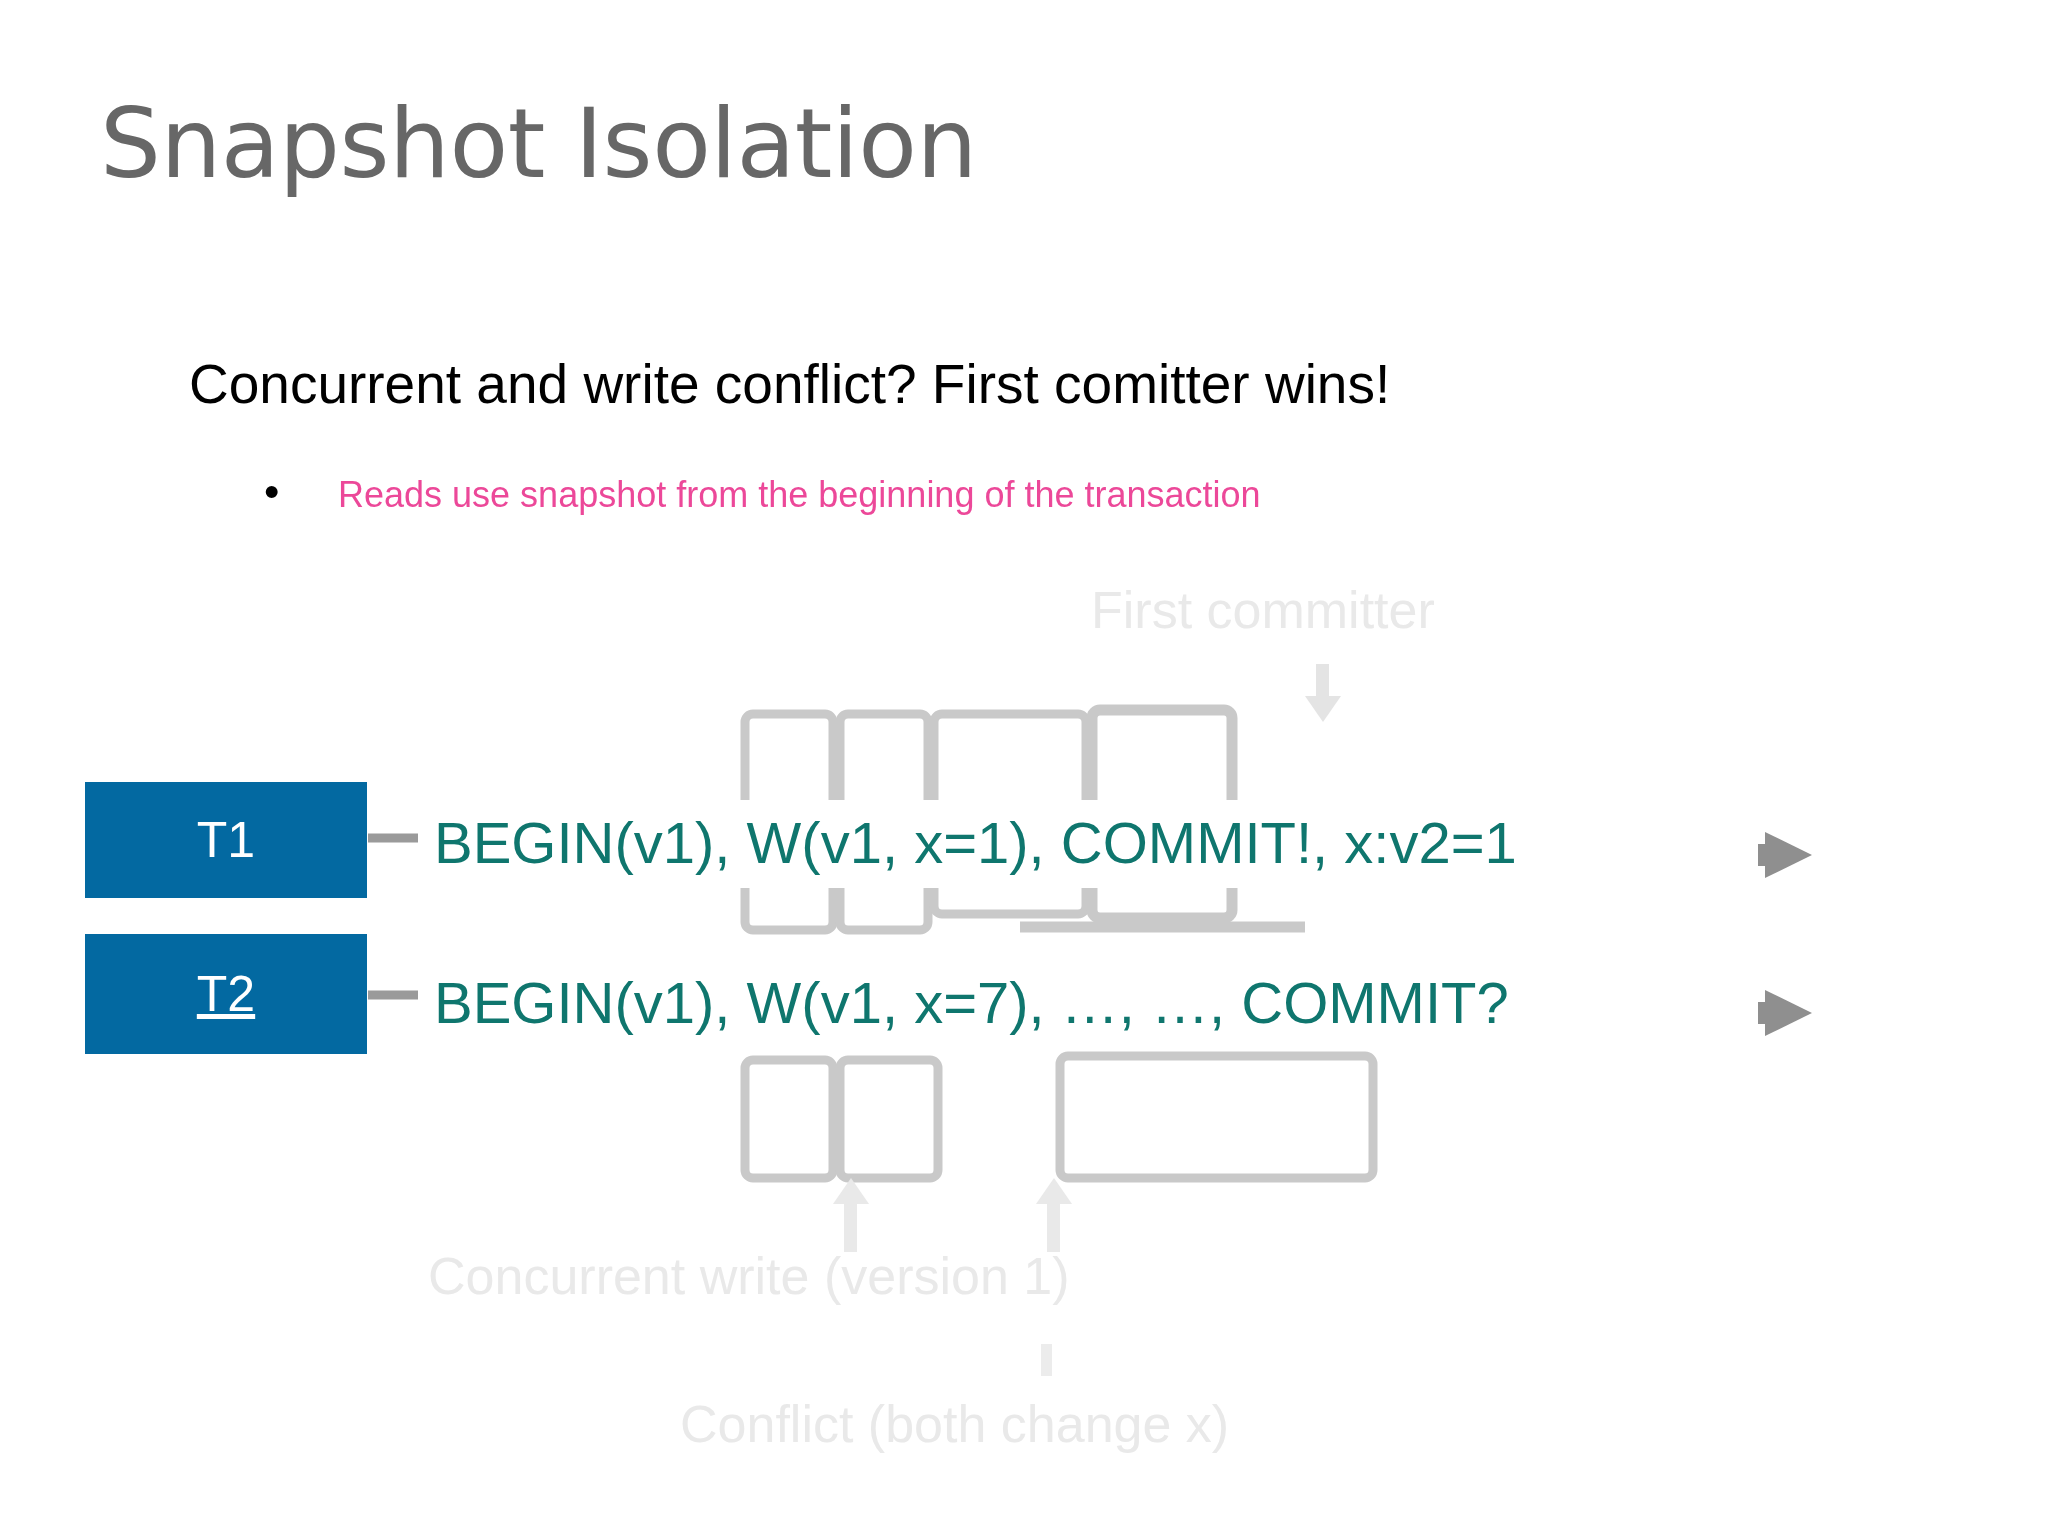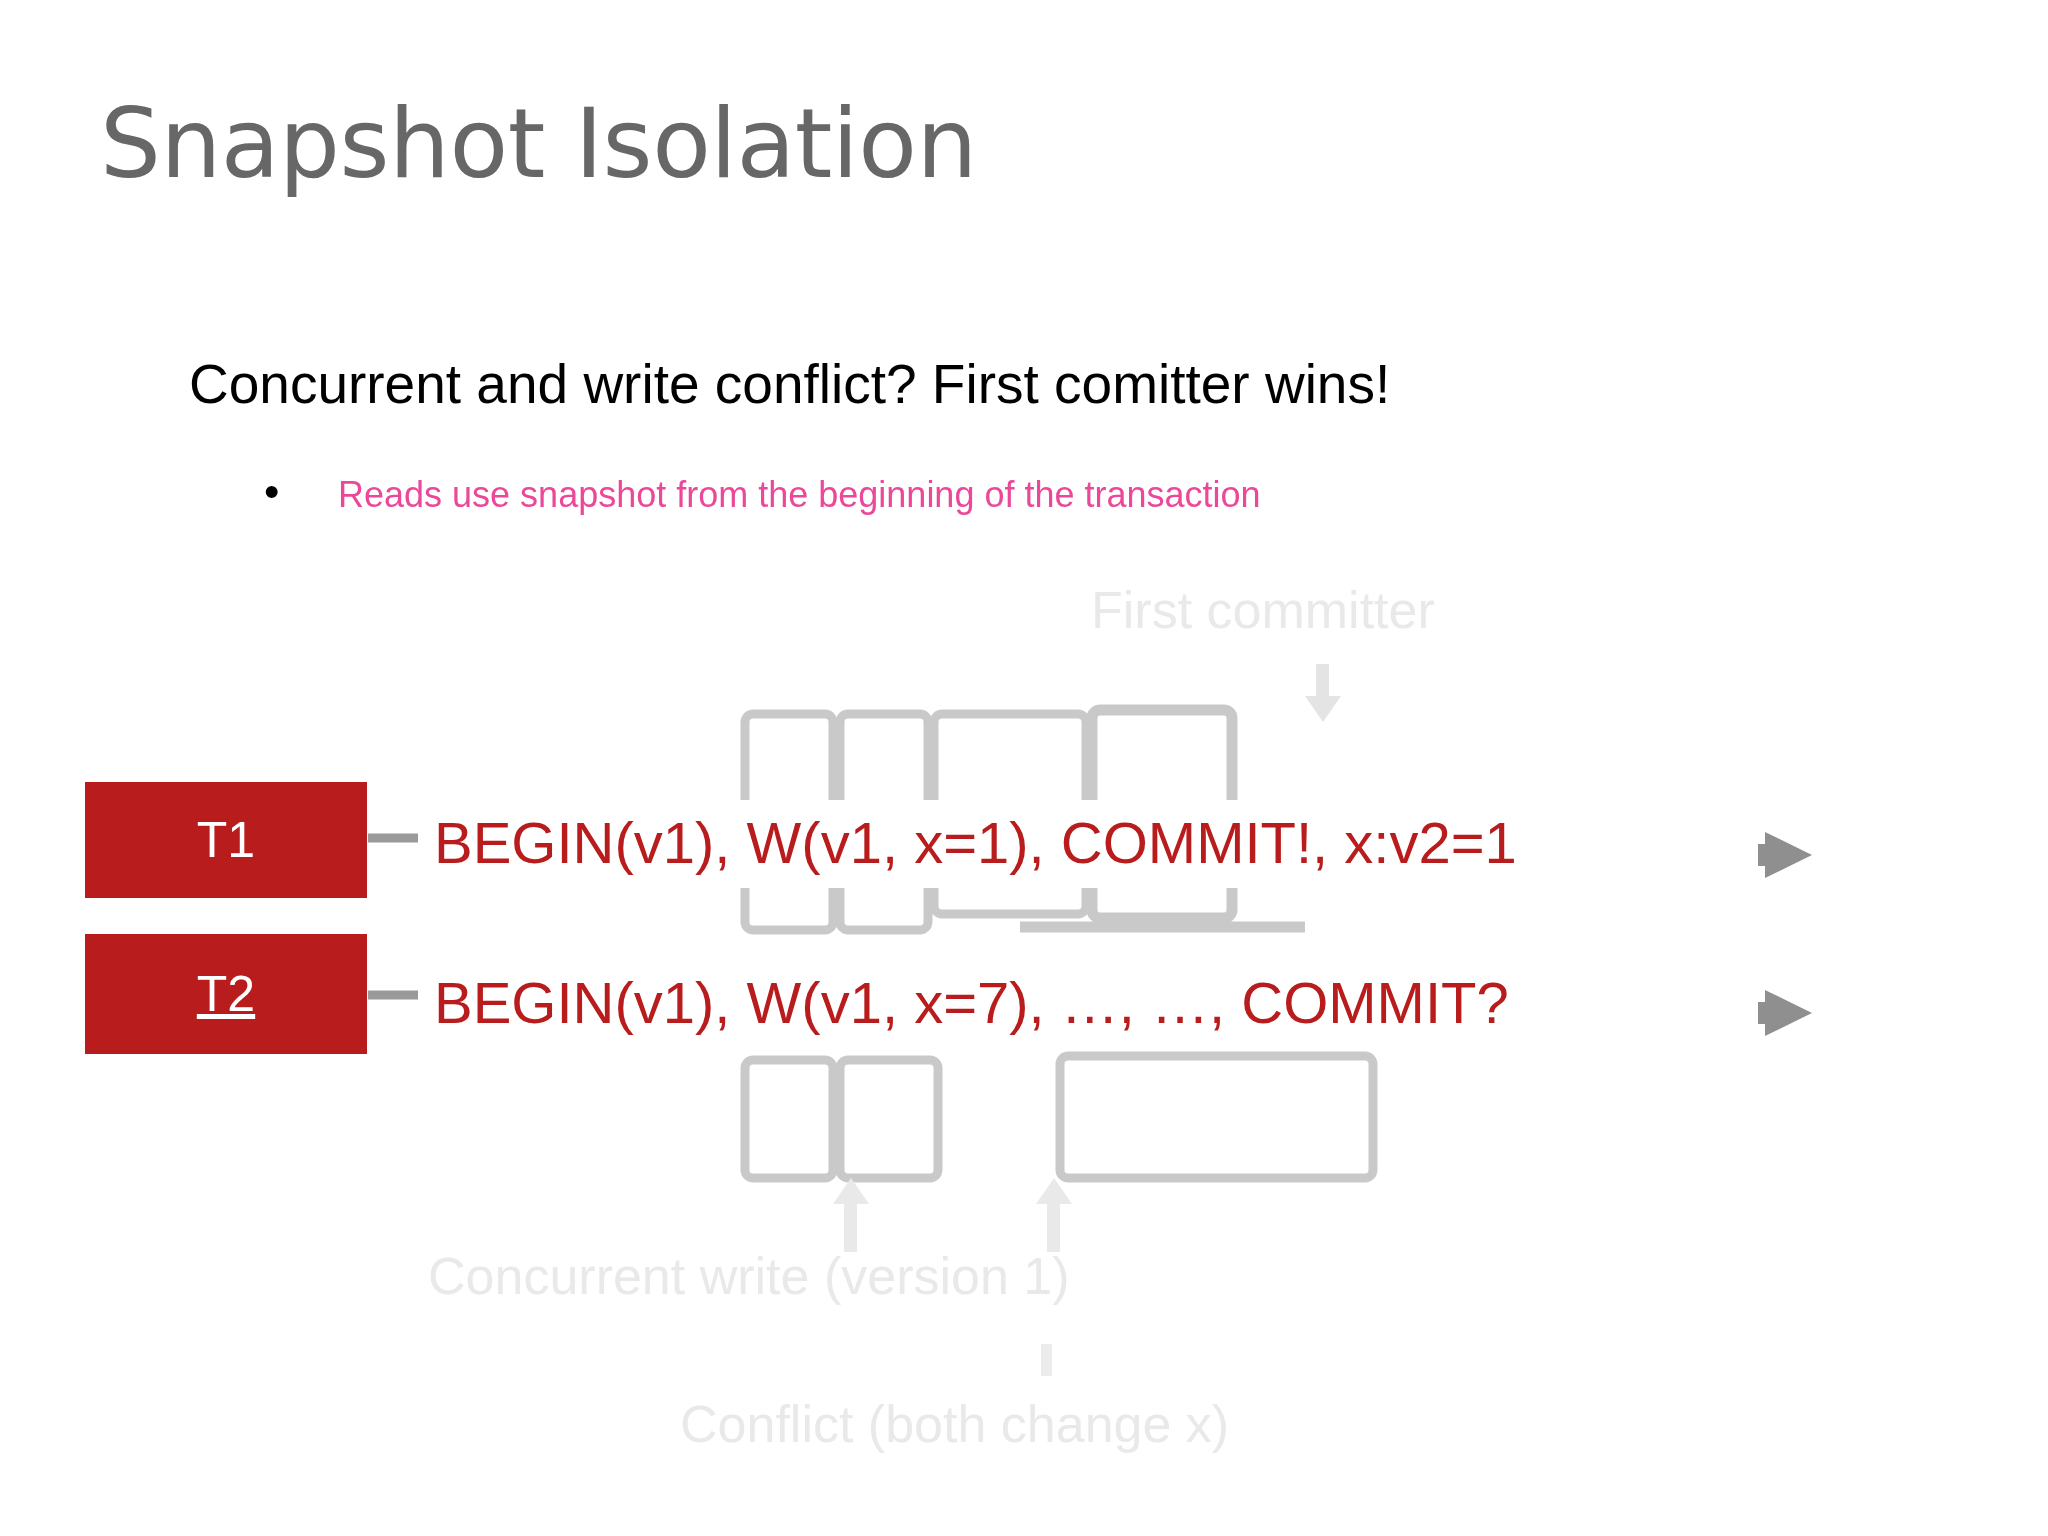--- a/index.html
+++ b/index.html
@@ -67,33 +67,33 @@
     top: 0;
     width: 2048px;
     height: 1536px;
   }
 
   .tx-badge-label {
     position: absolute;
     display: flex;
     align-items: center;
     justify-content: center;
-    background: #b91c1c;
+    background: #0369a1;
     color: #ffffff;
     font-size: 50px;
     line-height: 1;
     text-align: center;
   }
   #tx-badge-t1 { left: 85px; top: 782px; width: 282px; height: 116px; }
   #tx-badge-t2 { left: 85px; top: 934px; width: 282px; height: 120px; text-decoration: underline; }
 
   .tx-sequence {
     position: absolute;
     font-size: 58px;
-    color: #b91c1c;
+    color: #0f766e;
     white-space: nowrap;
     background: #ffffff;
     line-height: 1.0;
     padding: 14px 4px 16px 4px;
   }
   #tx-sequence-t1 { left: 430px; top: 800px; }
   #tx-sequence-t2 { left: 430px; top: 960px; }
 
   .annotation {
     position: absolute;

